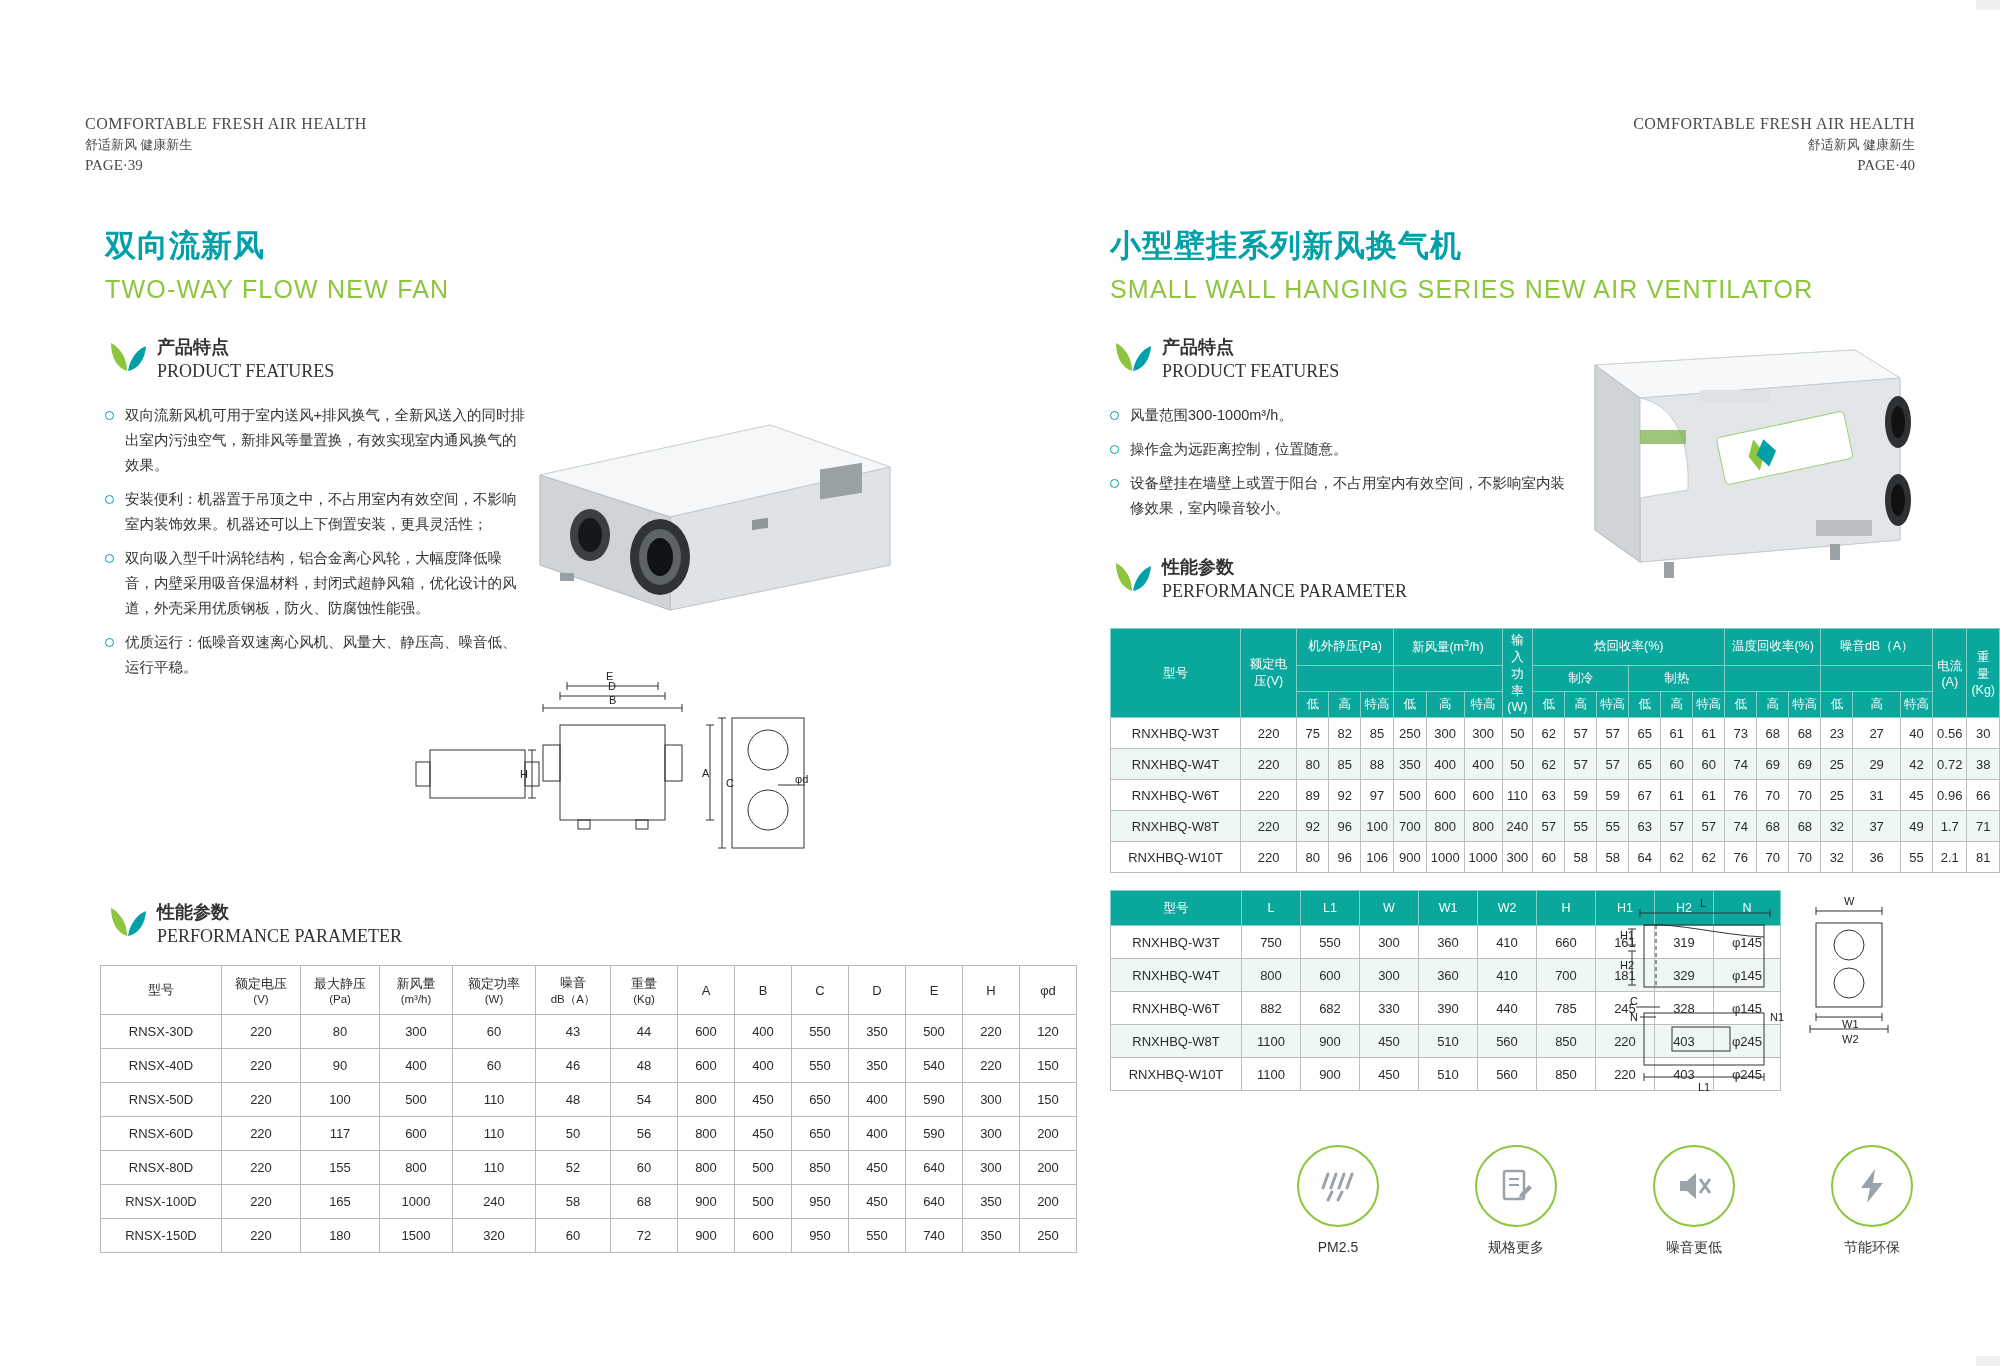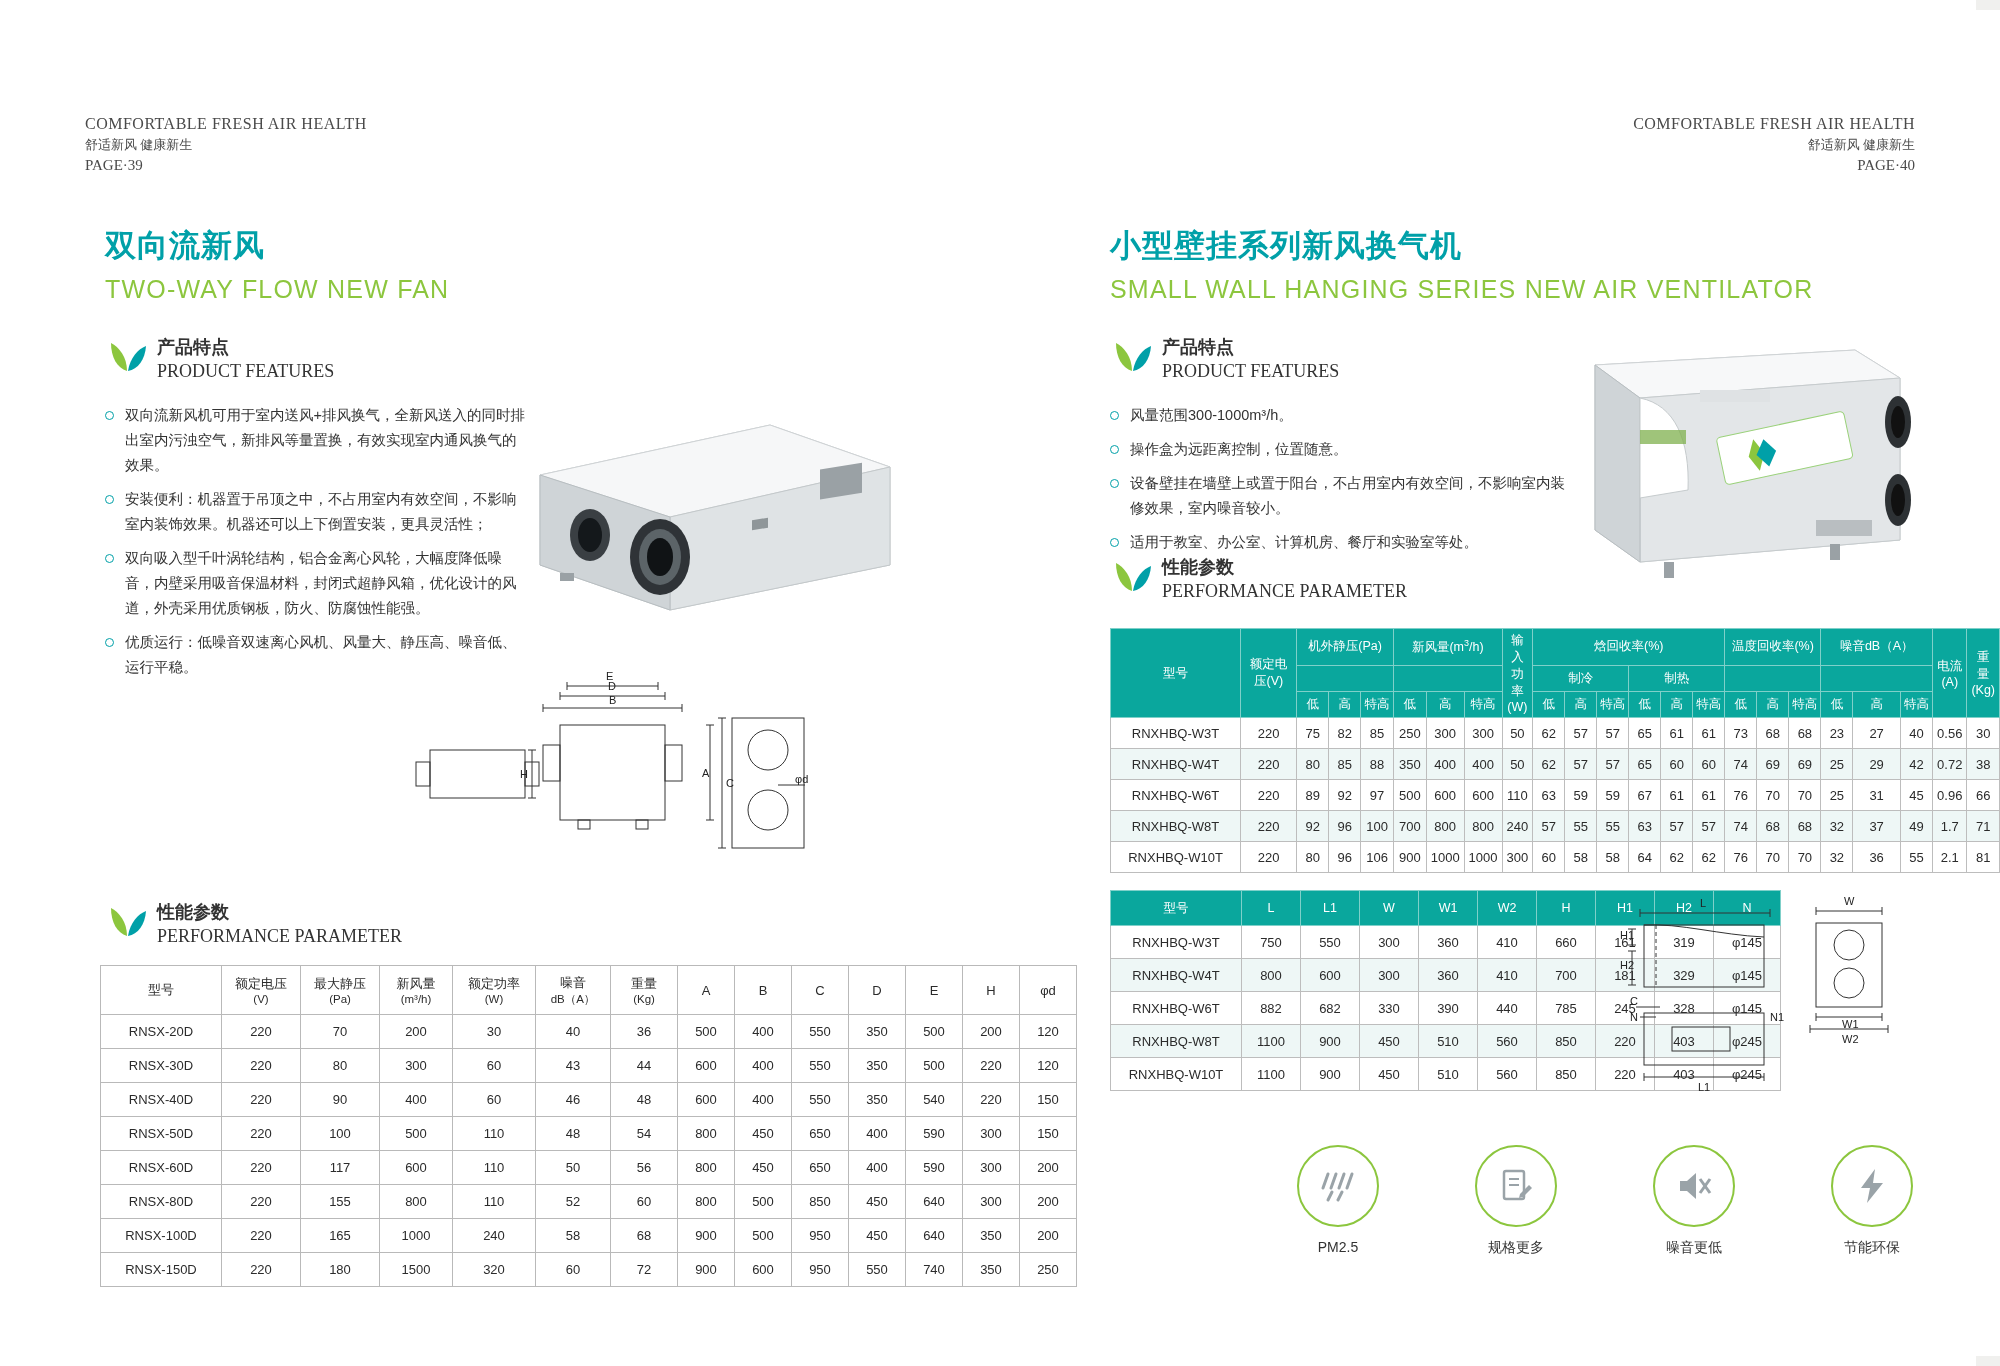--- a/index.html
+++ b/index.html
@@ -203,36 +203,20 @@
             <th style="width: 54px; height: 46px;">B</th>
             <th style="width: 54px; height: 46px;">C</th>
             <th style="width: 54px; height: 46px;">D</th>
             <th style="width: 54px; height: 46px;">E</th>
             <th style="width: 54px; height: 46px;">H</th>
             <th style="width: 54px; height: 46px;">φd</th>
           </tr>
         </thead>
     <tbody id="lt-body">
           <tr>
-            <td>RNSX-20D</td>
-            <td>220</td>
-            <td>70</td>
-            <td>200</td>
-            <td>30</td>
-            <td>40</td>
-            <td>36</td>
-            <td>500</td>
-            <td>400</td>
-            <td>550</td>
-            <td>350</td>
-            <td>500</td>
-            <td>200</td>
-            <td>120</td>
-          </tr>
-          <tr>
             <td>RNSX-30D</td>
             <td>220</td>
             <td>80</td>
             <td>300</td>
             <td>60</td>
             <td>43</td>
             <td>44</td>
             <td>600</td>
             <td>400</td>
             <td>550</td>
@@ -353,21 +337,20 @@
       </svg>
     </span>
     <div class="cn">产品特点</div>
     <div class="en">PRODUCT FEATURES</div>
   </div>
 
   <div style="position:absolute;left:1110px;top:393px;width:460px;">
     <div class="feat"><span class="dot"></span><span>风量范围300-1000m³/h。</span></div>
     <div class="feat"><span class="dot"></span><span>操作盒为远距离控制，位置随意。</span></div>
     <div class="feat"><span class="dot"></span><span>设备壁挂在墙壁上或置于阳台，不占用室内有效空间，不影响室内装修效果，室内噪音较小。</span></div>
-    <div class="feat"><span class="dot"></span><span>适用于教室、办公室、计算机房、餐厅和实验室等处。</span></div>
   </div>
 
   <div class="photo" style="left:1580px;top:320px;width:340px;height:270px;">
     <svg width="340" height="270" viewBox="0 0 340 270">
       <polygon points="15,35 275,20 320,48 320,210 60,232 15,200" fill="#eceeef" stroke="#c9cdcf"></polygon>
       <polygon points="15,35 275,20 320,48 60,68" fill="#f7f8f9" stroke="#cfd3d5"></polygon>
       <polygon points="60,68 320,48 320,210 60,232" fill="#e3e6e8" stroke="#c6cbcd"></polygon>
       <polygon points="15,35 60,68 60,232 15,200" fill="#cfd4d7" stroke="#b8bec1"></polygon>
       <path d="M60 68 C95 75, 110 110, 108 160 L60 168 Z" fill="#ffffff" stroke="#c6cbcd"></path>
       <ellipse cx="318" cy="92" rx="13" ry="26" fill="#2d3134"></ellipse>

